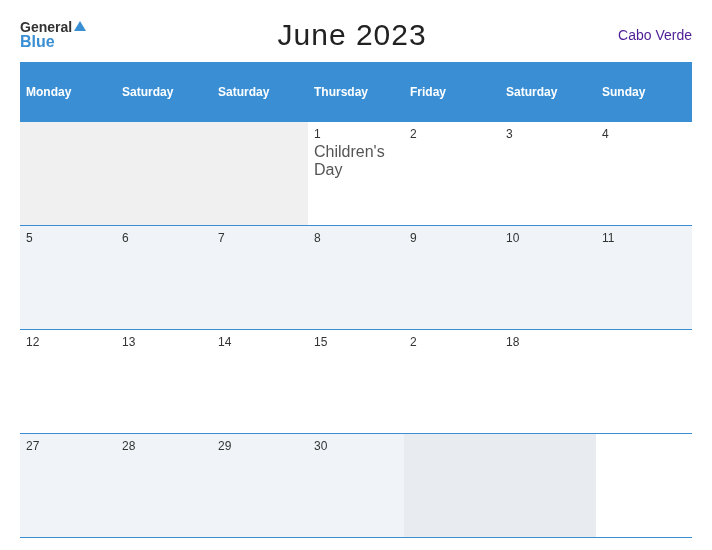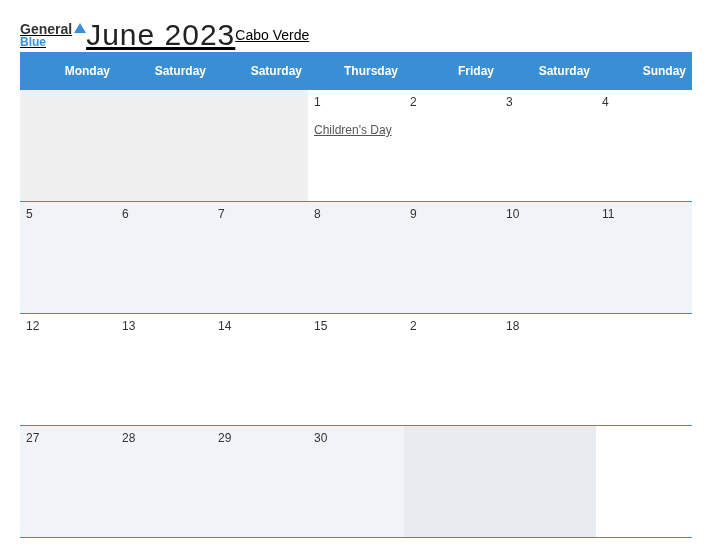--- a/index.html
+++ b/index.html
@@ -15,36 +15,36 @@
       height: 550px;
       background: #fff;
       padding: 18px 20px 12px 20px;
       display: flex;
       flex-direction: column;
     }
     
     .header {
       display: flex;
       align-items: center;
-      justify-content: flex-start;
-      text-decoration: underline;
+      justify-content: space-between;
+      margin-bottom: 10px;
     }
     .logo {
       display: flex;
       flex-direction: column;
       align-items: flex-start;
       line-height: 1;
     }
     .logo-general {
       font-size: 14px;
       font-weight: bold;
       color: #333;
     }
     .logo-blue {
-      font-size: 12px;
+      font-size: 16px;
       font-weight: bold;
       color: #3a8fd4;
     }
     .logo-triangle {
       display: inline-block;
       width: 0;
       height: 0;
       border-left: 6px solid transparent;
       border-right: 6px solid transparent;
       border-bottom: 10px solid #3a8fd4;
@@ -57,40 +57,40 @@
       align-items: center;
     }
     .month-title {
       font-size: 30px;
       font-weight: normal;
       color: #222;
       letter-spacing: 1px;
     }
     .country {
       font-size: 14px;
-      color: #000000;
+      color: #4c1d95;
       text-align: right;
     }
     
     .calendar {
       flex: 1;
       display: flex;
       flex-direction: column;
     }
     .cal-header {
       display: grid;
       grid-template-columns: repeat(7, 1fr);
       background: #3a8fd4;
       color: #fff;
       font-size: 12px;
       font-weight: bold;
     }
     .cal-header-cell {
-      padding: 12px 6px;
-      text-align: right;
+      padding: 23px 6px;
+      text-align: left;
     }
     .cal-body {
       flex: 1;
       display: flex;
       flex-direction: column;
     }
     .cal-week {
       display: grid;
       grid-template-columns: repeat(7, 1fr);
       flex: 1;
@@ -112,24 +112,23 @@
     .cal-cell.empty {
       background: #f5f5f5;
     }
     .cal-cell-num {
       display: block;
       font-size: 12px;
       color: #333;
     }
     .cal-cell-event {
       display: block;
-      font-size: 12px;
+      font-size: 16px;
       color: #555;
-      margin-top: 14px;
-      text-decoration: underline;
+      margin-top: 2px;
     }
     
     .cal-week:nth-child(odd) .cal-cell {
       background: #fff;
     }
     .cal-week:nth-child(even) .cal-cell {
       background: #f0f4f8;
     }
     .cal-week:nth-child(odd) .cal-cell.empty {
       background: #f0f0f0;

